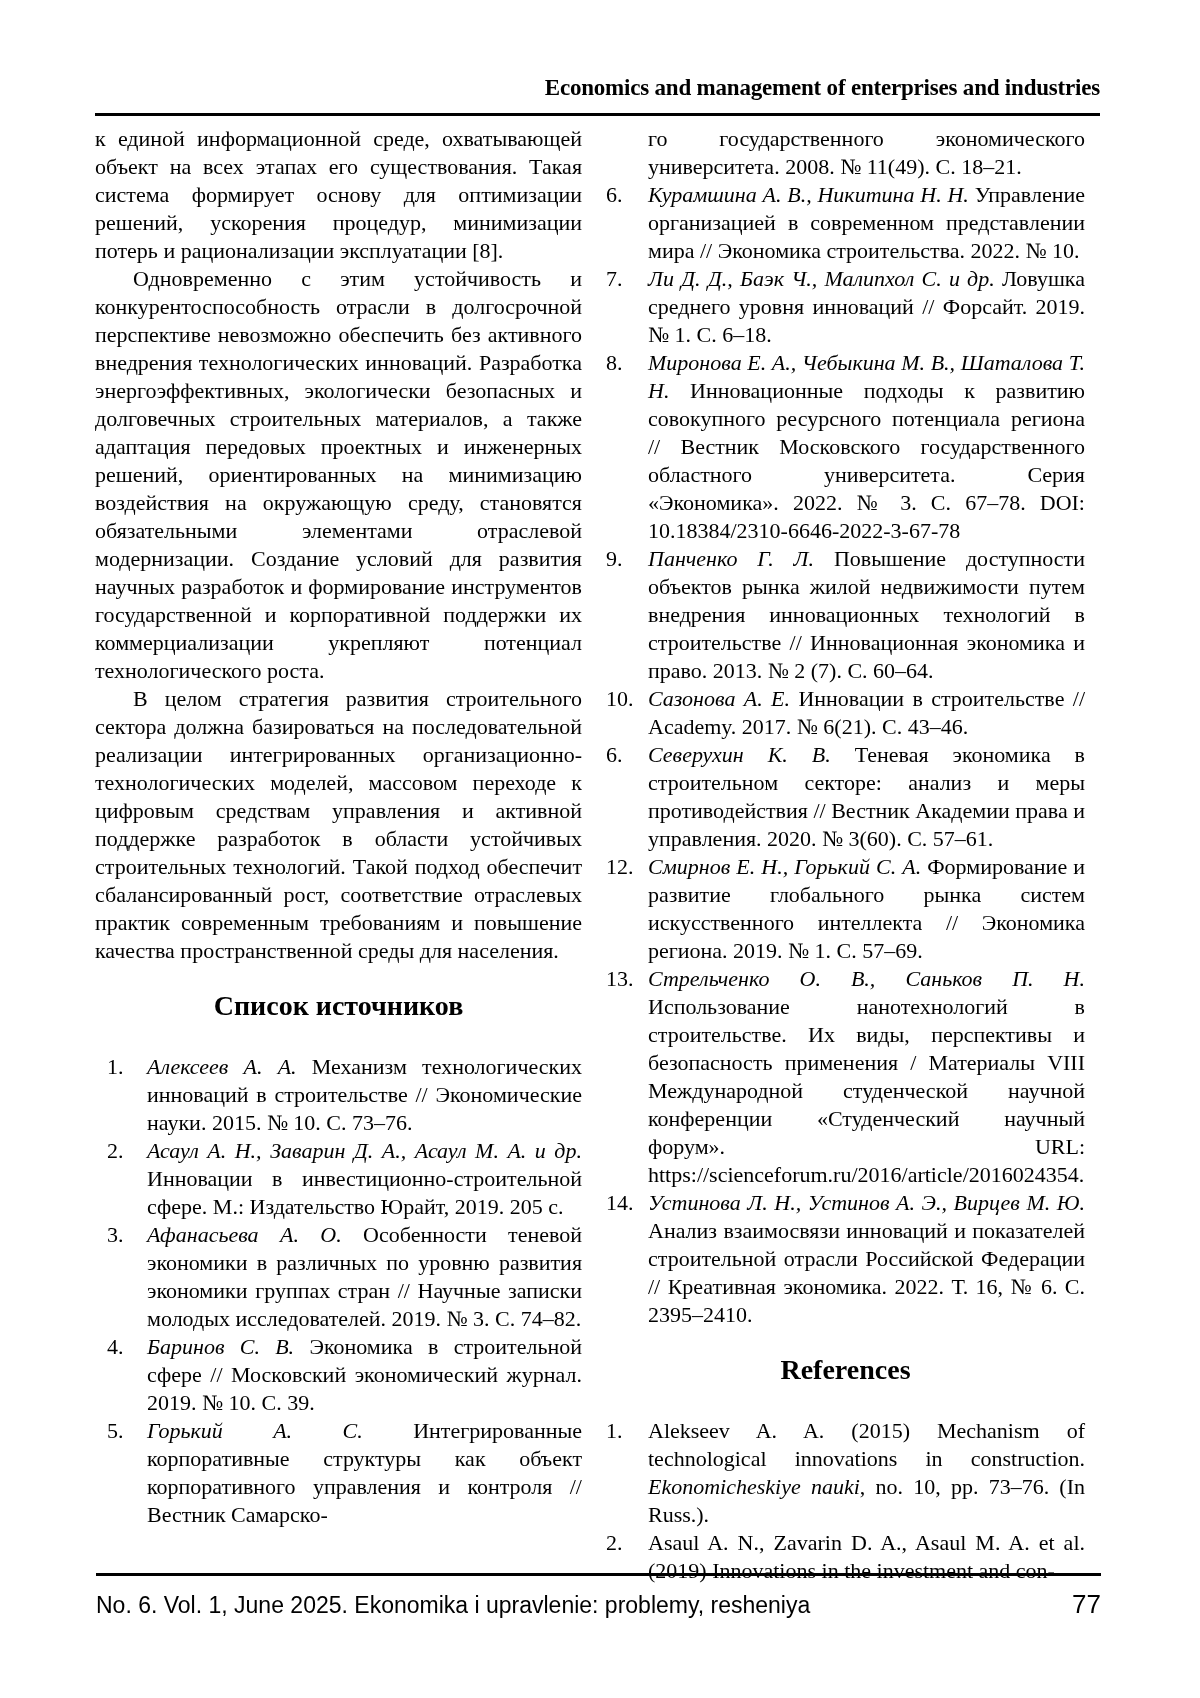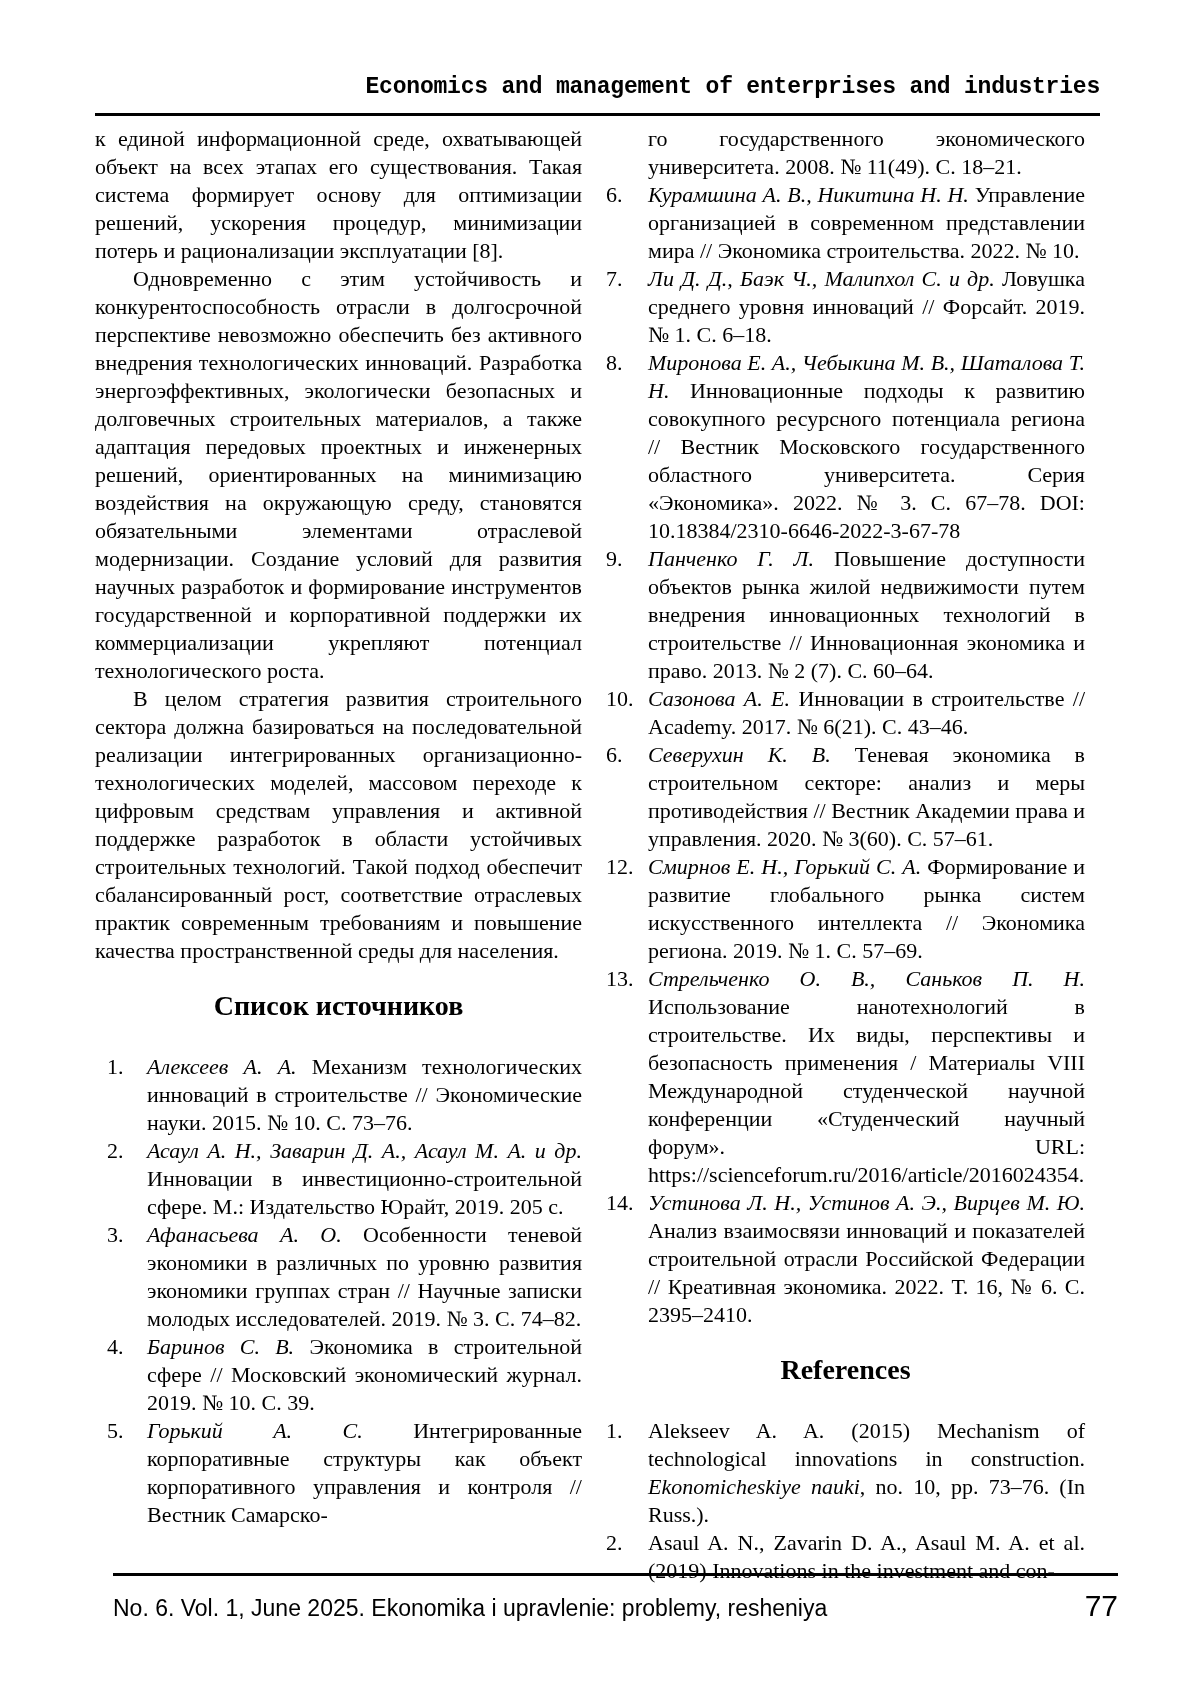--- a/index.html
+++ b/index.html
@@ -19,21 +19,21 @@
     overflow: hidden;
   }
   
   .page-header {
     position: absolute;
     left: 95px;
     width: 1005px;
     top: 74px;
   }
   .running-title {
-    font-family: Liberation Mono, monospace;
+    font-family: Liberation Serif, serif;
     font-weight: bold;
     font-size: 23px;
     line-height: 1.2;
     text-align: right;
     letter-spacing: -0.2px;
     padding-bottom: 11px;
   }
   .rule {
     border: none;
     border-top: 3px solid #000;
@@ -80,33 +80,33 @@
     top: 0;
     font-style: normal;
   }
   .col-right .ref-item { padding-left: 42px; }
   .col-right .ref-item .ref-num { left: 0; }
   .ref-authors { font-style: italic; }
   .journal-italic { font-style: italic; }
   
   .page-footer {
     position: absolute;
-    left: 113px;
+    left: 96px;
     width: 1005px;
     top: 1573px;
   }
   .footer-row {
     display: flex;
     justify-content: space-between;
     align-items: baseline;
     padding-top: 13px;
     font-family: "Liberation Sans", sans-serif;
   }
   .issue-info  { font-size: 23px; }
-  .page-number { font-size: 30px; text-align: center; }
+  .page-number { font-size: 26px; text-align: center; }
 </style>
 </head>
 <body>
 
 <div class="page">
 
   <header class="page-header">
     <div class="running-title">Economics and management of enterprises and industries</div>
     <hr class="rule">
   </header>

